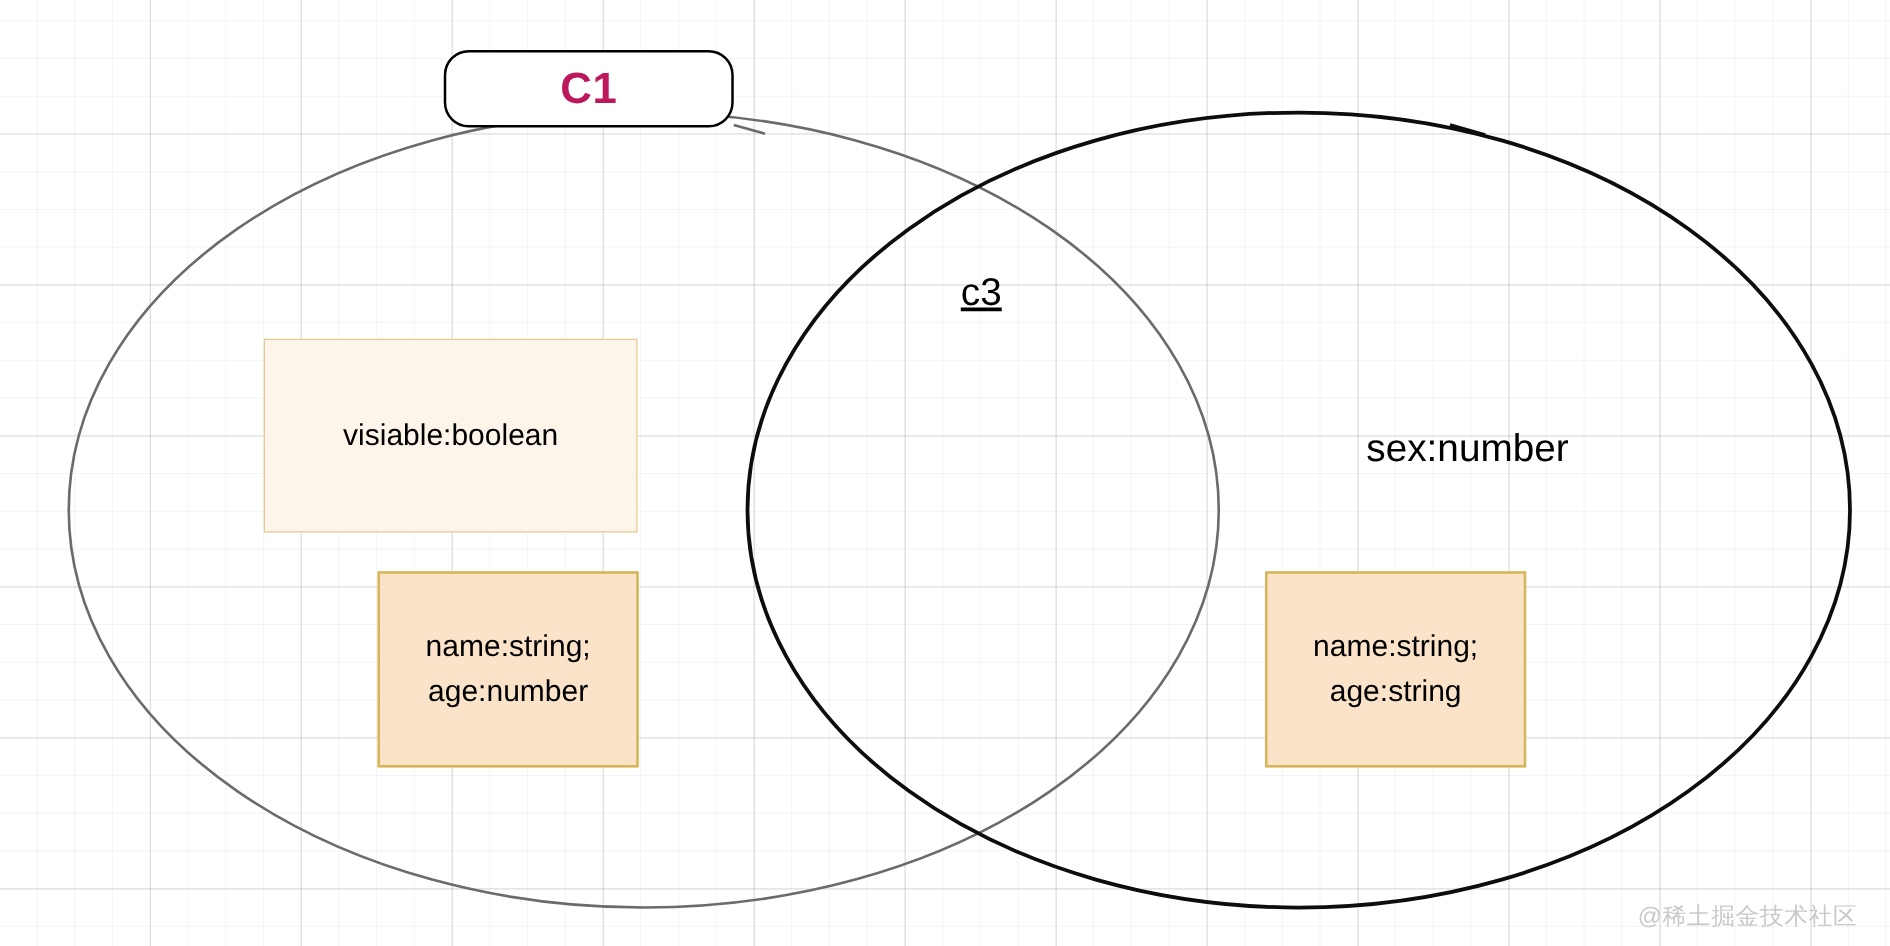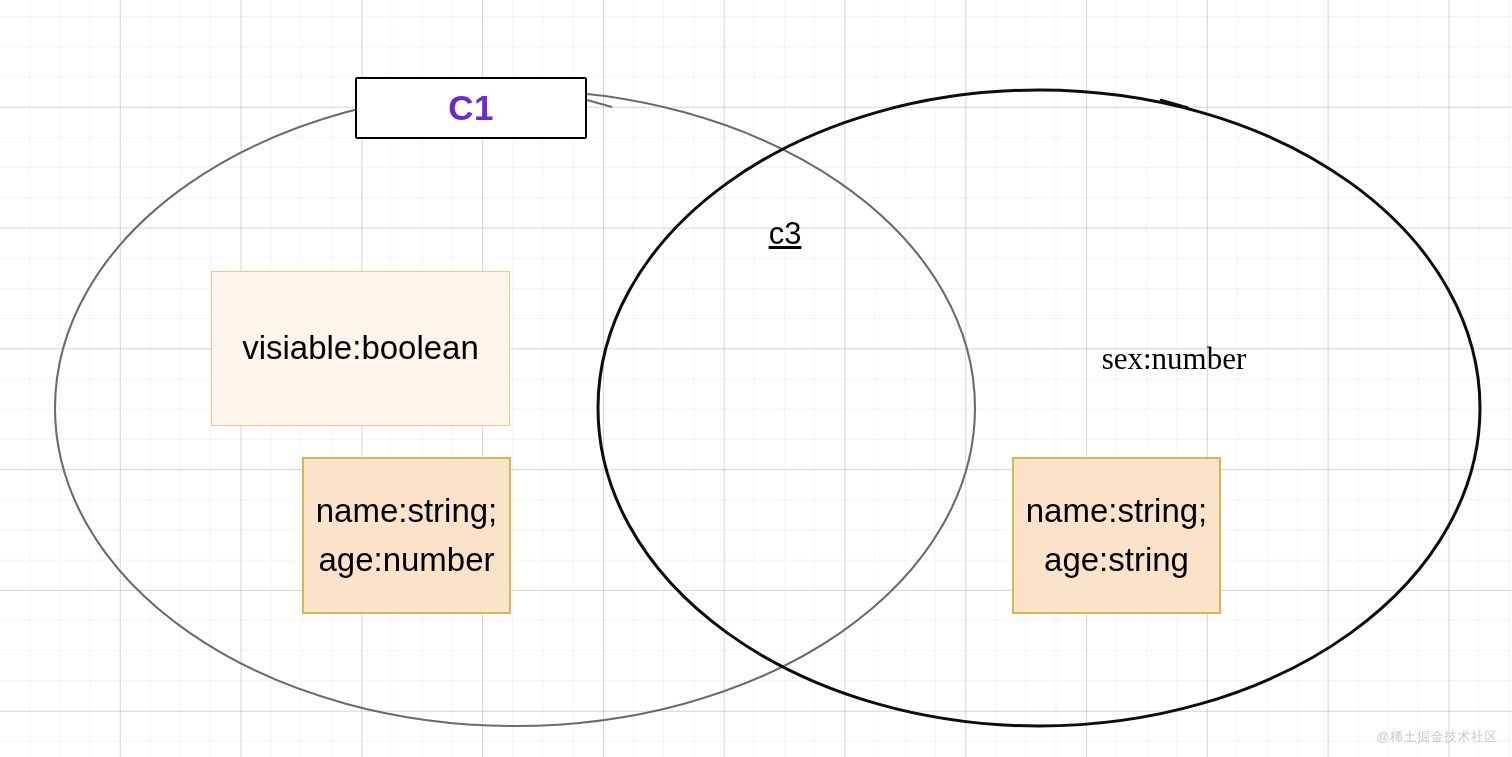--- a/index.html
+++ b/index.html
@@ -38,29 +38,28 @@
     height: 757px;
     pointer-events: none;
   }
 
   
   .chip {
     position: absolute;
     box-sizing: border-box;
     background: #ffffff;
     border: 2.4px solid #000000;
-    border-radius: 2px;
+    border-radius: 20px;
     display: flex;
     align-items: center;
     justify-content: center;
     font-weight: bold;
     font-size: 35px;
-    color: #6d28d9;
+    color: #be185d;
     letter-spacing: 0.5px;
-    margin-top: 37px;
   }
   #chip-c1 { left: 355px; top: 40px; width: 232px; height: 62px; }
   #chip-c2 { left: 929px; top: 40px; width: 232px; height: 62px; }
 
   
   #label-c3 {
     position: absolute;
     left: 740px;
     top: 216px;
     width: 90px;
@@ -71,33 +70,32 @@
     text-decoration: underline;
   }
 
   
   .member-text {
     position: absolute;
     font-size: 31px;
     color: #000000;
     white-space: nowrap;
     text-align: center;
-    font-family: Liberation Serif, serif;
   }
   #text-sex { left: 1043px; top: 341px; width: 262px; }
 
   
   .attr-box {
     position: absolute;
     box-sizing: border-box;
     display: flex;
     align-items: center;
     justify-content: center;
     text-align: center;
-    font-size: 33px;
+    font-size: 24px;
     line-height: 1.46;
     color: #000000;
     white-space: pre-line;
   }
   #box-visiable {
     left: 211px; top: 271px; width: 299px; height: 155px;
     background: #fdf5e9;
     border: 1.6px solid #e4cb92;
   }
   #box-c1-members {
@@ -107,23 +105,23 @@
   }
   #box-c2-members {
     left: 1012px; top: 457px; width: 209px; height: 157px;
     background: #fae3c9;
     border: 2.2px solid #d6b656;
   }
 
   
   #watermark {
     position: absolute;
-    right: 14px;
+    right: 26px;
     bottom: 11px;
-    font-size: 13px;
+    font-size: 19px;
     color: #c9c9c9;
     letter-spacing: 0.5px;
     white-space: nowrap;
   }
 </style>
 </head>
 <body>
 
 <div id="canvas">
 

